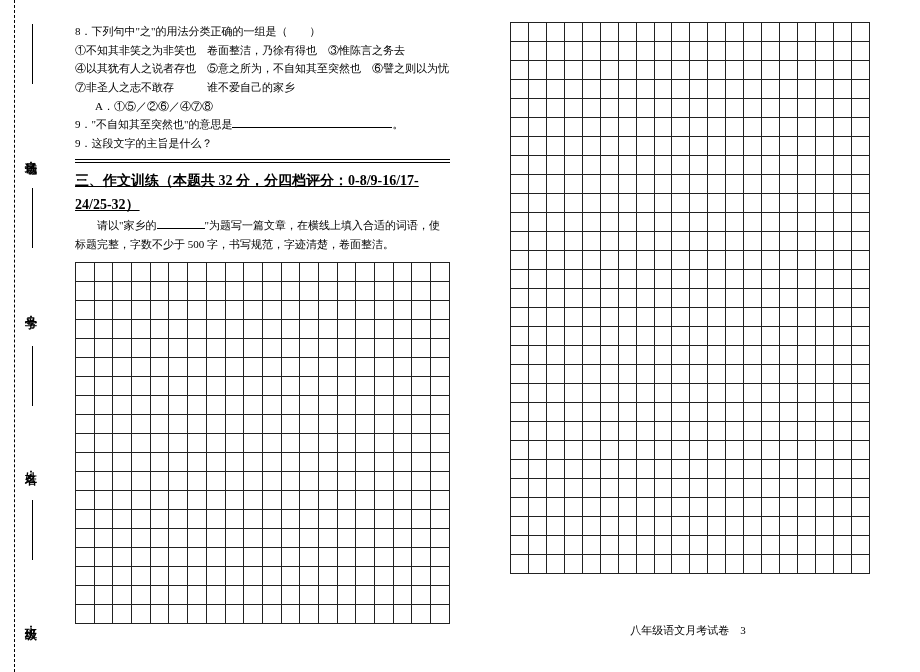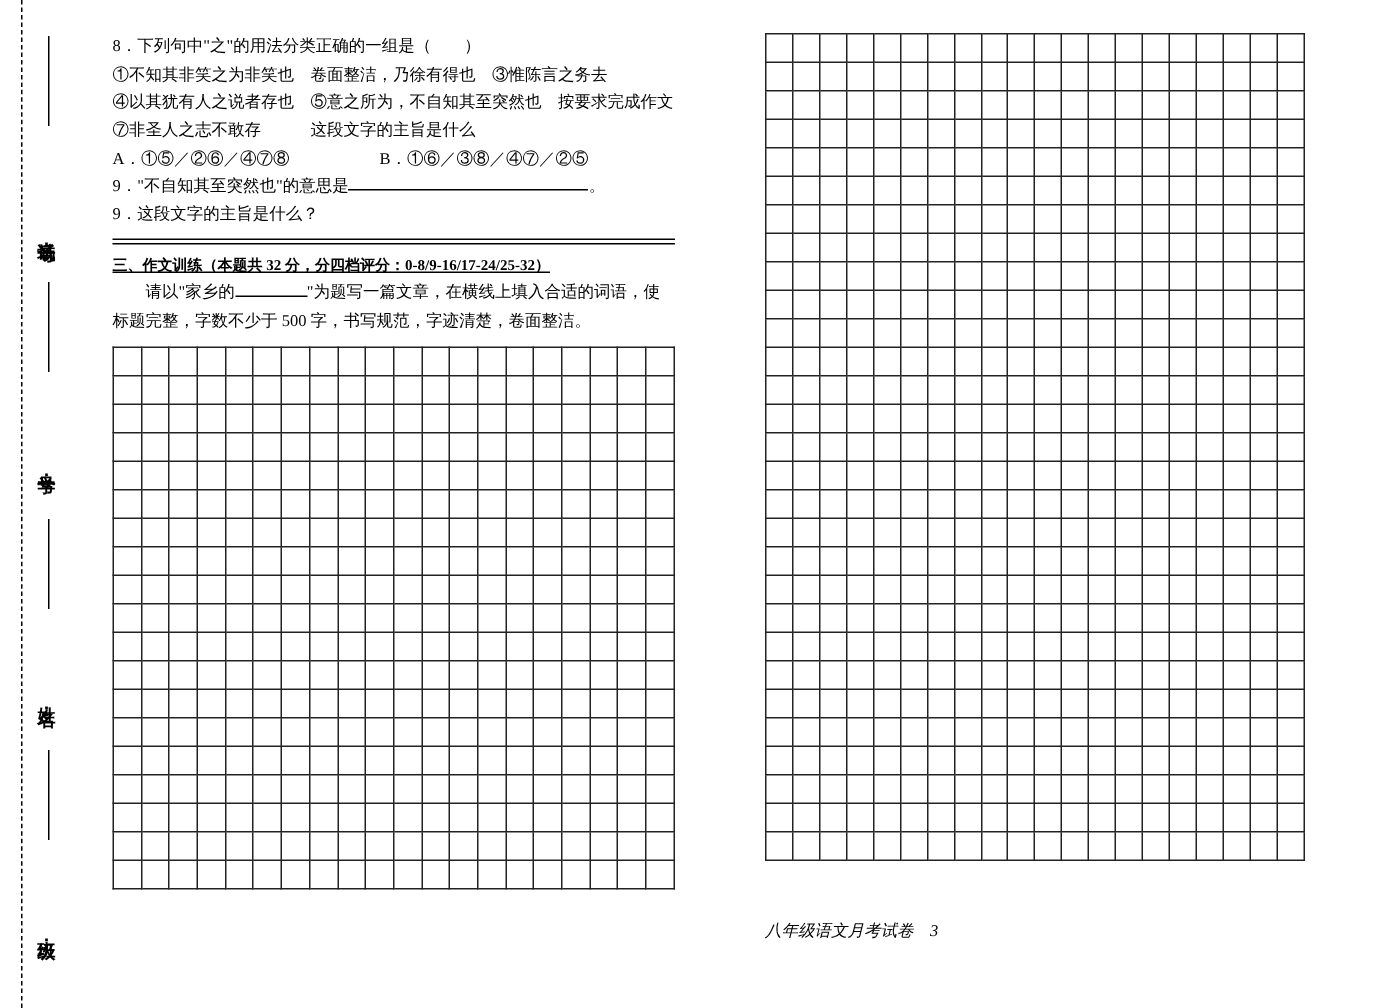--- a/index.html
+++ b/index.html
@@ -60,21 +60,21 @@
       flex-direction: column;
     }
     .text-block {
       line-height: 1.7;
       font-size: 11px;
     }
     .text-block p {
       margin: 0;
     }
     .q-body { text-indent: 0; }
-    .opt-row { display: flex; gap: 60px; }
+    .opt-row { display: flex; gap: 60px; margin-left: 20px; }
     .underline-blank {
       display: inline-block;
       border-bottom: 1px solid #000;
       width: 160px;
       height: 11px;
       vertical-align: baseline;
     }
     .underline-short {
       display: inline-block;
       border-bottom: 1px solid #000;
@@ -87,46 +87,45 @@
       margin-top: 6px;
     }
     .hr2 {
       border-top: 1px solid #000;
       margin-top: 2px;
       margin-bottom: 6px;
     }
     .section-head {
       font-weight: bold;
       text-decoration: underline;
-      font-size: 10px;
+      font-size: 14px;
     }
     .para-indent { text-indent: 2em; }
     .grid-area {
       flex: 1;
       margin-top: 8px;
       display: flex;
       flex-direction: column;
     }
     .cn-grid {
       border-collapse: collapse;
       width: 100%;
       table-layout: fixed;
     }
     .cn-grid td {
       border: 1px solid #222;
       height: 19px;
       padding: 0;
     }
     .footer-text {
-      text-align: left;
+      text-align: center;
       font-size: 11px;
       margin-top: 12px;
-      margin-bottom: 34px;
+      margin-bottom: 24px;
       padding-right: 4px;
-      font-style: italic;
     }
   </style>
 </head>
 <body>
 
 <div class="page-wrap">
 
   <div class="side-margin">
     <div class="dash-line"></div>
     <span class="side-text" style="bottom:40px">班级：</span>
@@ -136,25 +135,24 @@
     <span class="side-text" style="bottom:350px">学号：</span>
     <span class="side-text" style="bottom:420px"><span class="side-underline"></span></span>
     <span class="side-text" style="bottom:504px">试场号：</span>
     <span class="side-text" style="bottom:584px"><span class="side-underline"></span></span>
   </div>
 
   <div class="left-col">
     <div class="text-block">
       <p class="q-body">8．下列句中"之"的用法分类正确的一组是（　　）</p>
       <p class="q-body">①不知其非笑之为非笑也　卷面整洁，乃徐有得也　③惟陈言之务去</p>
-      <p class="q-body">④以其犹有人之说者存也　⑤意之所为，不自知其至突然也　按要求完成作文</p>
-      <p class="q-body">⑦非圣人之志不敢存　　　这段文字的主旨是什么</p>
+      <p class="q-body">④以其犹有人之说者存也　⑤意之所为，不自知其至突然也　⑥譬之则以为忧</p>
+      <p class="q-body">⑦非圣人之志不敢存　　　谁不爱自己的家乡</p>
       <div class="opt-row">
         <p>A．①⑤／②⑥／④⑦⑧</p>
-        <p>B．①⑥／③⑧／④⑦／②⑤</p>
       </div>
       <div class="opt-row">
       </div>
       <p><span>9．"不自知其至突然也"的意思是</span><span class="underline-blank"></span>。</p>
       <p>9．这段文字的主旨是什么？</p>
     </div>
 
     <div class="dbl-hr"></div>
     <div class="hr2"></div>
 

